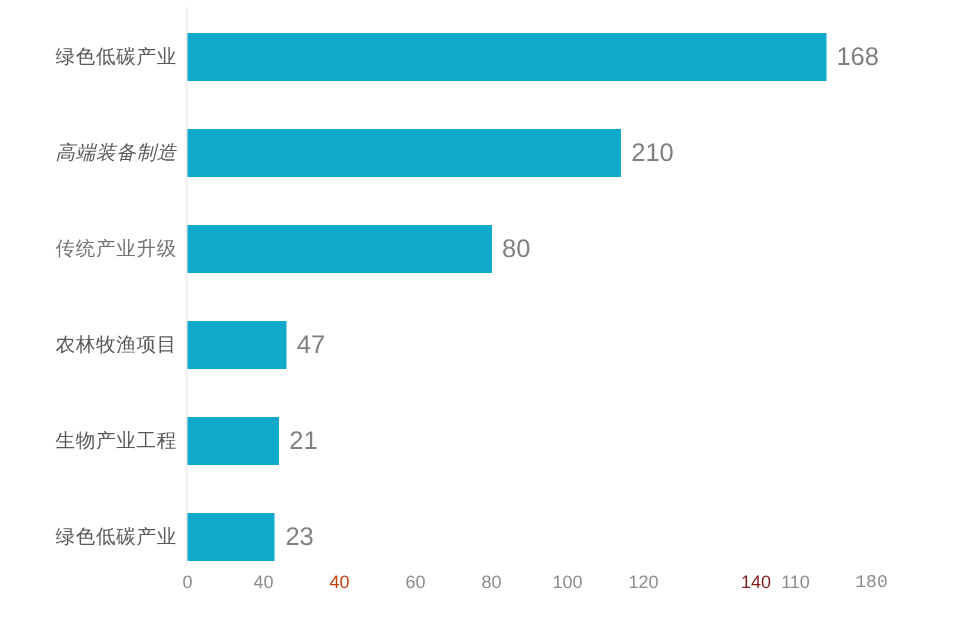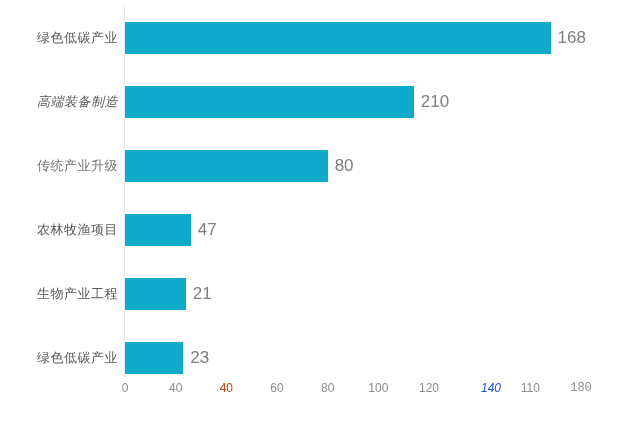--- a/index.html
+++ b/index.html
@@ -142,18 +142,18 @@
   </div>
 
   <div class="x-axis">
       <div class="x-tick" style="left: 125px; color: rgb(140, 140, 140);">0</div>
       <div class="x-tick" style="left: 175.667px; color: rgb(140, 140, 140);">40</div>
       <div class="x-tick" style="left: 226.333px; color: #c2410c;">40</div>
       <div class="x-tick" style="left: 277px; color: rgb(140, 140, 140);">60</div>
       <div class="x-tick" style="left: 327.667px; color: rgb(140, 140, 140);">80</div>
       <div class="x-tick" style="left: 378.333px; color: rgb(140, 140, 140);">100</div>
       <div class="x-tick" style="left: 429px; color: rgb(140, 140, 140);">120</div>
-      <div class="x-tick" style="left: 491px; color: #1d4ed8; font-style: italic;">140</div>
+      <div class="x-tick" style="left: 504px; color: #7f1d1d;">140</div>
       <div class="x-tick" style="left: 530.333px; color: rgb(140, 140, 140);">110</div>
       <div class="x-tick" style="left: 581px; color: rgb(140, 140, 140); font-family: Liberation Mono, monospace;">180</div>
     </div>
 
 </div>
 
 </body></html>

